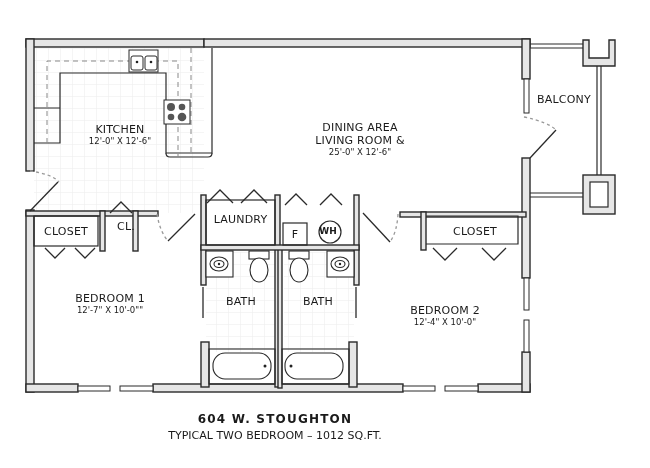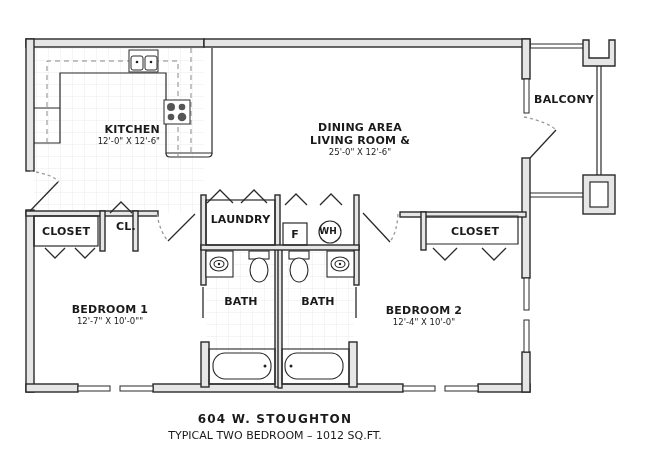--- a/index.html
+++ b/index.html
@@ -1,19 +1,19 @@
 <!DOCTYPE html>
 <html><head>
 <meta charset="utf-8">
 <style>
   html, body { margin: 0; padding: 0; background: #ffffff; }
   body { width: 650px; height: 468px; position: relative; overflow: hidden; font-family: "DejaVu Sans", sans-serif; }
   svg { position: absolute; left: 0; top: 0; }
   .lbl { position: absolute; color: #1a1a1a; text-align: center; white-space: nowrap; }
-  .room { font-size: 11px; font-weight: bold; letter-spacing: 0.2px; }
+  .room { font-size: 11px; font-weight: normal; letter-spacing: 0.2px; }
   .dim { font-size: 8.5px; }
   .t1 { font-size: 12px; font-weight: bold; letter-spacing: 1.2px; }
   .t2 { font-size: 11px; font-weight: normal; }
 </style>
 </head>
 <body>
 
 <svg width="650" height="468" viewBox="0 0 650 468">
   <defs>
     <pattern id="tile" width="12" height="12" patternUnits="userSpaceOnUse">
@@ -144,41 +144,41 @@
     <rect x="213" y="353" width="58" height="26" rx="12"></rect>
     <rect x="282" y="349" width="67" height="35" fill="none"></rect>
     <rect x="285" y="353" width="58" height="26" rx="12"></rect>
   </g>
   <circle cx="219" cy="264" r="1.2" fill="#222"></circle>
     <circle cx="340" cy="264" r="1.2" fill="#222"></circle>
   <circle cx="265" cy="366" r="1.5" fill="#222"></circle>
     <circle cx="291" cy="366" r="1.5" fill="#222"></circle>
 </svg>
 
-<div class="lbl" style="left:80px;top:123px;width:80px;text-align:right;">
+<div class="lbl" style="left:80px;top:123px;width:80px;">
   <div class="room">KITCHEN</div>
   <div class="dim">12'-0" X 12'-6"</div>
 </div>
 <div class="lbl" style="left:300px;top:121px;width:120px;">
   <div class="room">DINING AREA</div>
   <div class="room">LIVING ROOM &amp;</div>
   <div class="dim">25'-0" X 12'-6"</div>
 </div>
 <div class="lbl room" style="left:534px;top:93px;width:60px;">BALCONY</div>
 <div class="lbl room" style="left:36px;top:225px;width:60px;">CLOSET</div>
 <div class="lbl room" style="left:104px;top:220px;width:44px;">CL.</div>
 <div class="lbl room" style="left:206px;top:213px;width:69px;">LAUNDRY</div>
 <div class="lbl room" style="left:283px;top:228px;width:24px;">F</div>
 <div class="lbl" style="left:319px;top:226px;width:18px;font-size:9px;font-weight:bold;">WH</div>
 <div class="lbl room" style="left:440px;top:225px;width:70px;">CLOSET</div>
-<div class="lbl" style="left:60px;top:303px;width:100px;text-align:center;">
+<div class="lbl" style="left:60px;top:292px;width:100px;text-align:center;">
   <div class="room">BEDROOM 1</div>
   <div class="dim">12'-7" X 10'-0""</div>
 </div>
 <div class="lbl room" style="left:216px;top:295px;width:50px;">BATH</div>
 <div class="lbl room" style="left:293px;top:295px;width:50px;">BATH</div>
-<div class="lbl" style="left:379px;top:304px;width:90px;">
+<div class="lbl" style="left:400px;top:304px;width:90px;">
   <div class="room">BEDROOM 2</div>
   <div class="dim">12'-4" X 10'-0"</div>
 </div>
 
 <div class="lbl t1" style="left:150px;top:412px;width:250px;">604 W. STOUGHTON</div>
 <div class="lbl t2" style="left:140px;top:429px;width:270px;">TYPICAL TWO BEDROOM – 1012 SQ.FT.</div>
 
 </body></html>

